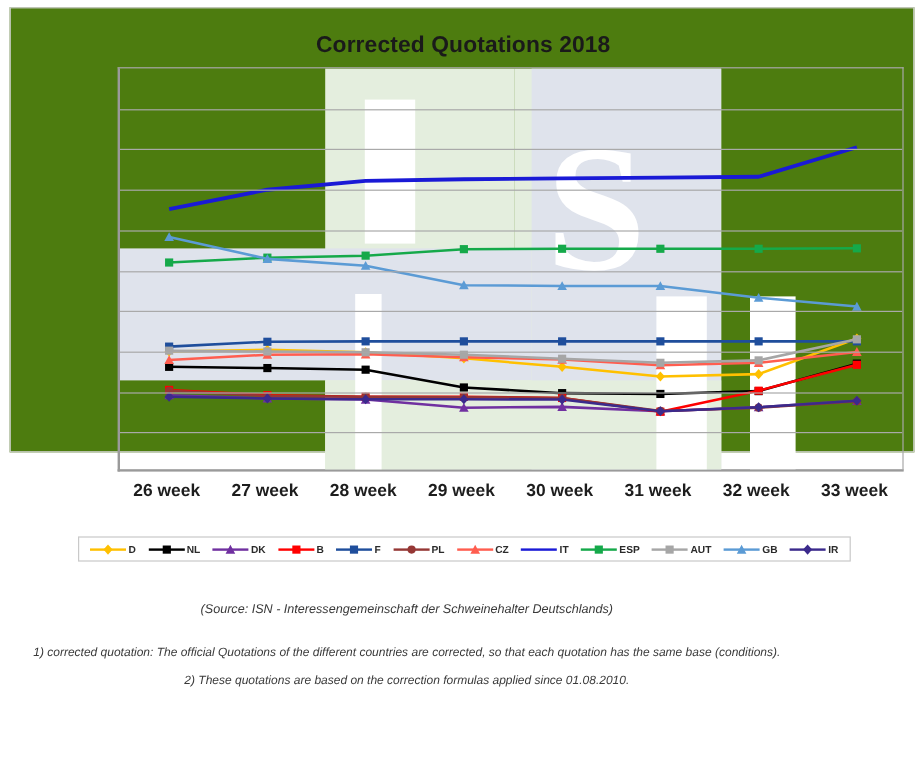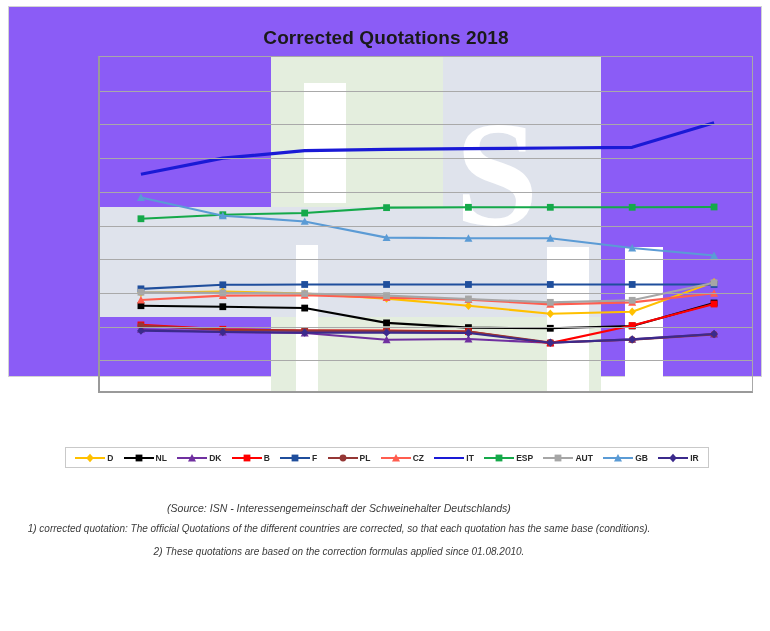--- a/index.html
+++ b/index.html
@@ -6,21 +6,21 @@
   body{
     width:770px;height:631px;background:#ffffff;
     font-family:"Liberation Sans",sans-serif;
     overflow:hidden;
   }
   .page{position:relative;width:770px;height:631px;}
 
   
   .chart-frame{
     position:absolute;left:8px;top:6px;width:754px;height:371px;
-    border:1px solid #d3d3d3;background:#8b5cf6;box-sizing:border-box;
+    border:1px solid #d3d3d3;background:#4d7c0f;box-sizing:border-box;
   }
 
   .chart-title{
     position:absolute;left:0;top:20px;width:754px;text-align:center;
     font-size:19px;font-weight:bold;color:#1a1a1a;letter-spacing:.1px;
   }
 
   
   .plot{
     position:absolute;left:89px;top:49px;width:655px;height:337px;
@@ -72,21 +72,21 @@
   .legend-swatch .ln{position:absolute;left:0;right:0;top:4px;height:2.2px;}
   .legend-label{font-size:8.5px;font-weight:bold;color:#2a2a2a;}
 
   
   .notes{position:absolute;left:0;top:474px;width:678px;}
   .note{
     text-align:center;font-style:italic;color:#3a3a3a;
     font-family:"Liberation Sans",sans-serif;
   }
   .note-source{font-size:10.5px;margin-top:28px;}
-  .note-1{font-size:10px;margin-top:9px;}
+  .note-1{font-size:10px;margin-top:25px;}
   .note-2{font-size:10px;margin-top:12px;}
   .note-3{font-size:10px;margin-top:26px;}
 
   svg.series-svg{position:absolute;left:0;top:0;overflow:visible;}
 </style>
 </head>
 <body>
 
 <div class="page">
 
@@ -251,20 +251,30 @@
           <div class="tickmark" style="top: 202px;"></div>
           <div class="gridline" style="top: 236px;"></div>
           <div class="tickmark" style="top: 236px;"></div>
           <div class="gridline" style="top: 270px;"></div>
           <div class="tickmark" style="top: 270px;"></div>
           <div class="gridline" style="top: 303px;"></div>
           <div class="tickmark" style="top: 303px;"></div>
         </div>
     </div>
 
+    <div class="xlabels">
+        <div class="xlabel" style="left: 40.9375px;">26 week</div>
+        <div class="xlabel" style="left: 122.812px;">27 week</div>
+        <div class="xlabel" style="left: 204.688px;">28 week</div>
+        <div class="xlabel" style="left: 286.562px;">29 week</div>
+        <div class="xlabel" style="left: 368.438px;">30 week</div>
+        <div class="xlabel" style="left: 450.312px;">31 week</div>
+        <div class="xlabel" style="left: 532.188px;">32 week</div>
+        <div class="xlabel" style="left: 614.062px;">33 week</div>
+      </div>
 
     <div class="legend" id="legend">
         <div class="legend-item">
           <span class="legend-swatch">
             <span class="ln" style="background: rgb(255, 192, 0);"></span>
             <svg width="12" height="12" viewBox="0 0 12 12" style="position: absolute; left: 9px; top: -1px;">
               <polygon points="6,1.8 9.8,6 6,10.200000000000001 2.2,6" fill="#ffc000"></polygon>
             </svg>
           </span>
           <span class="legend-label">D</span>

